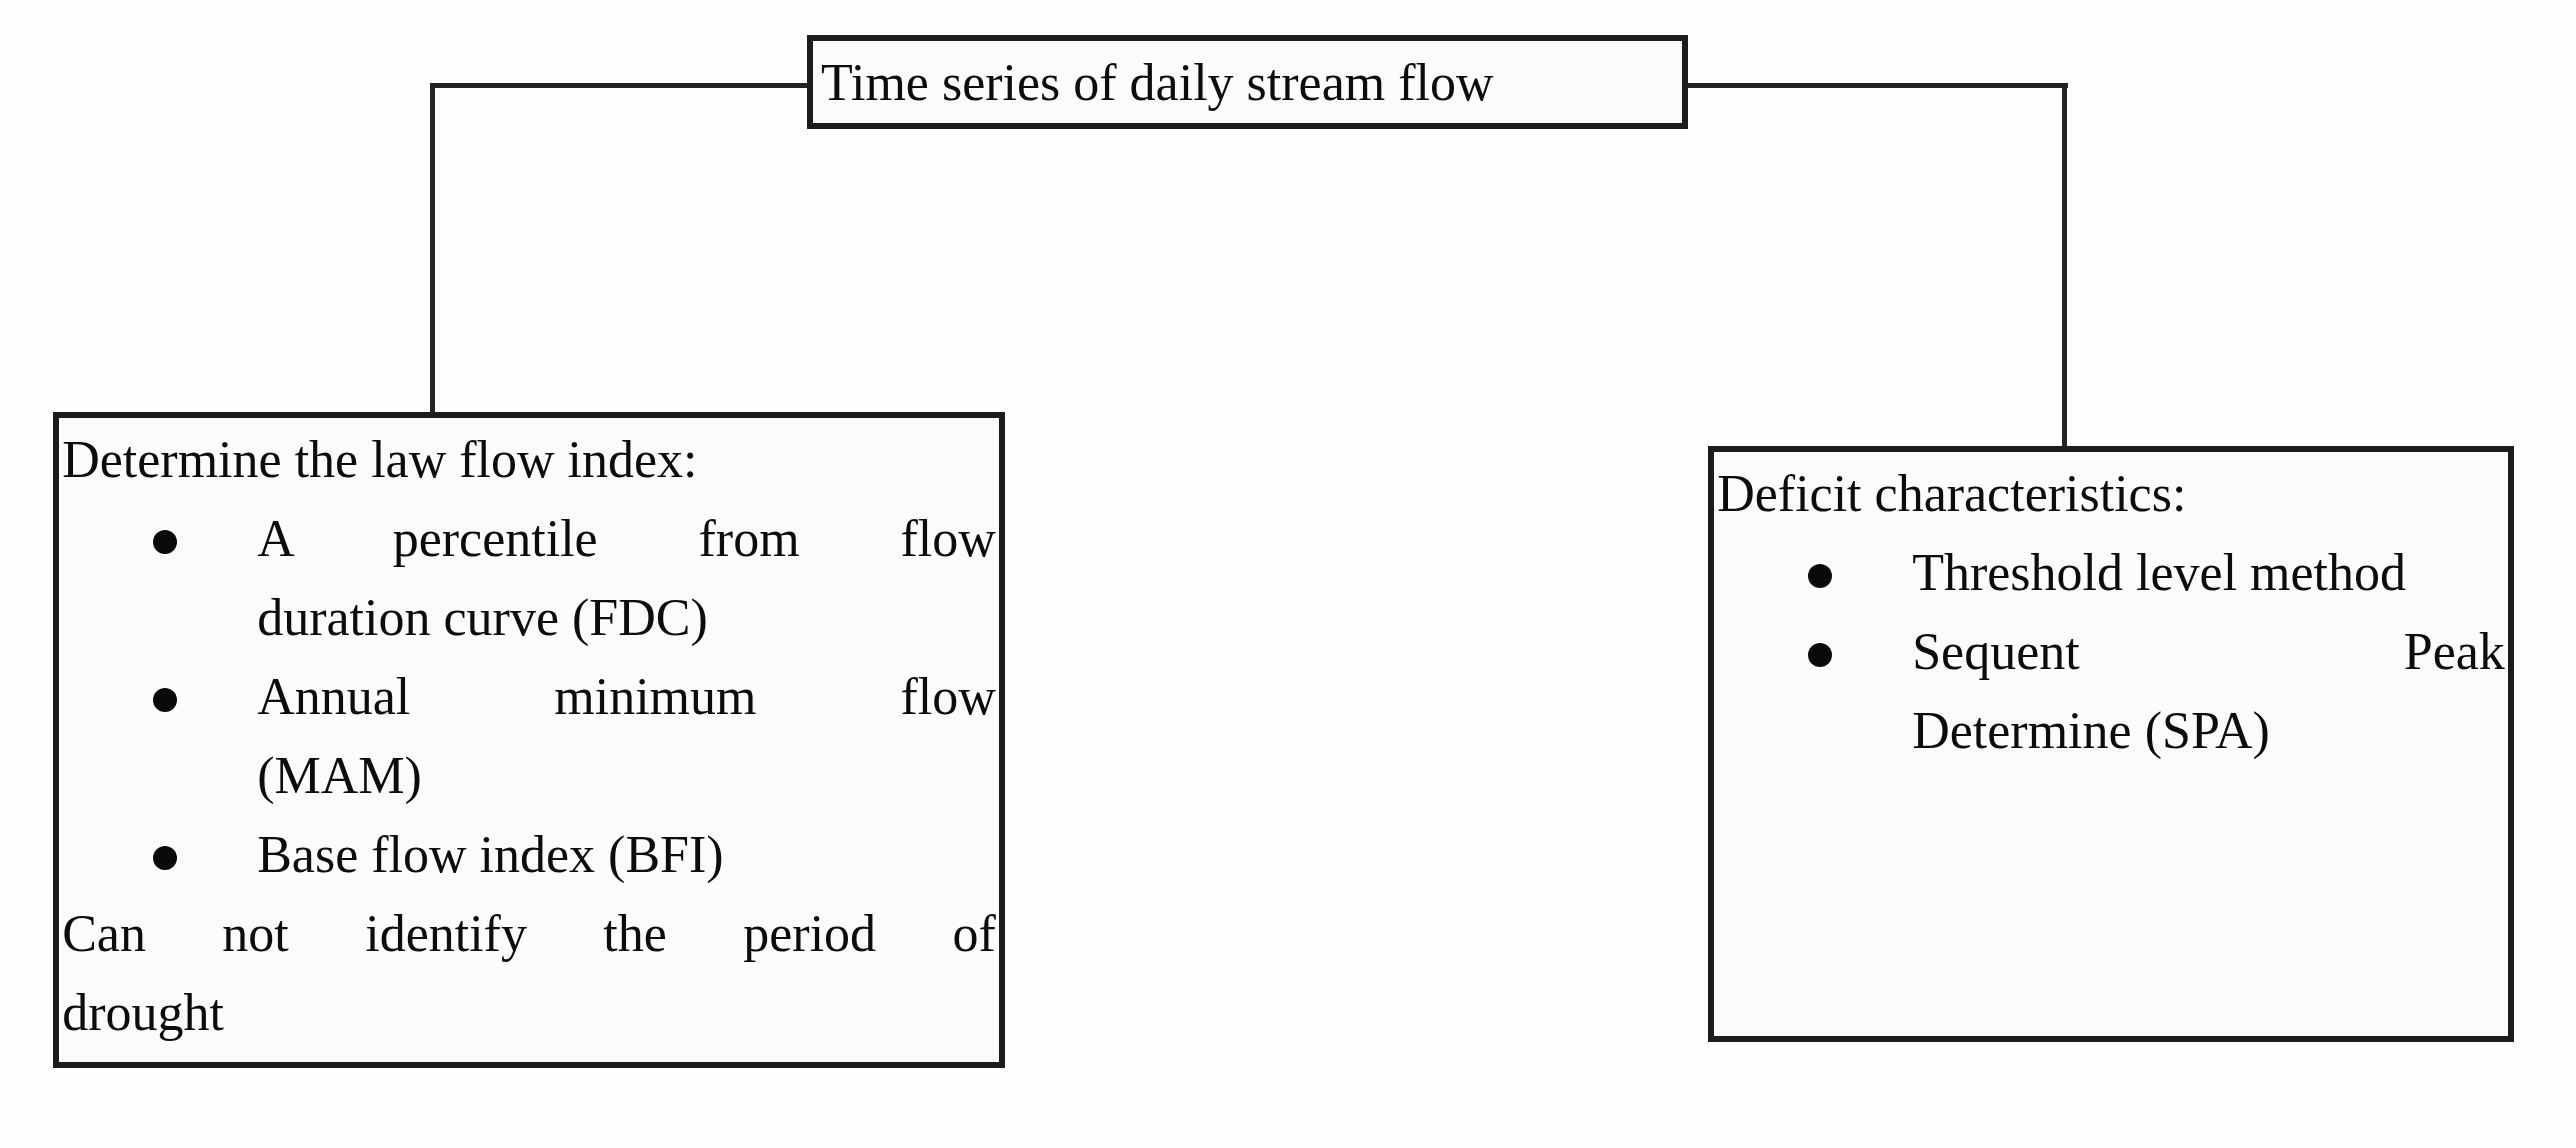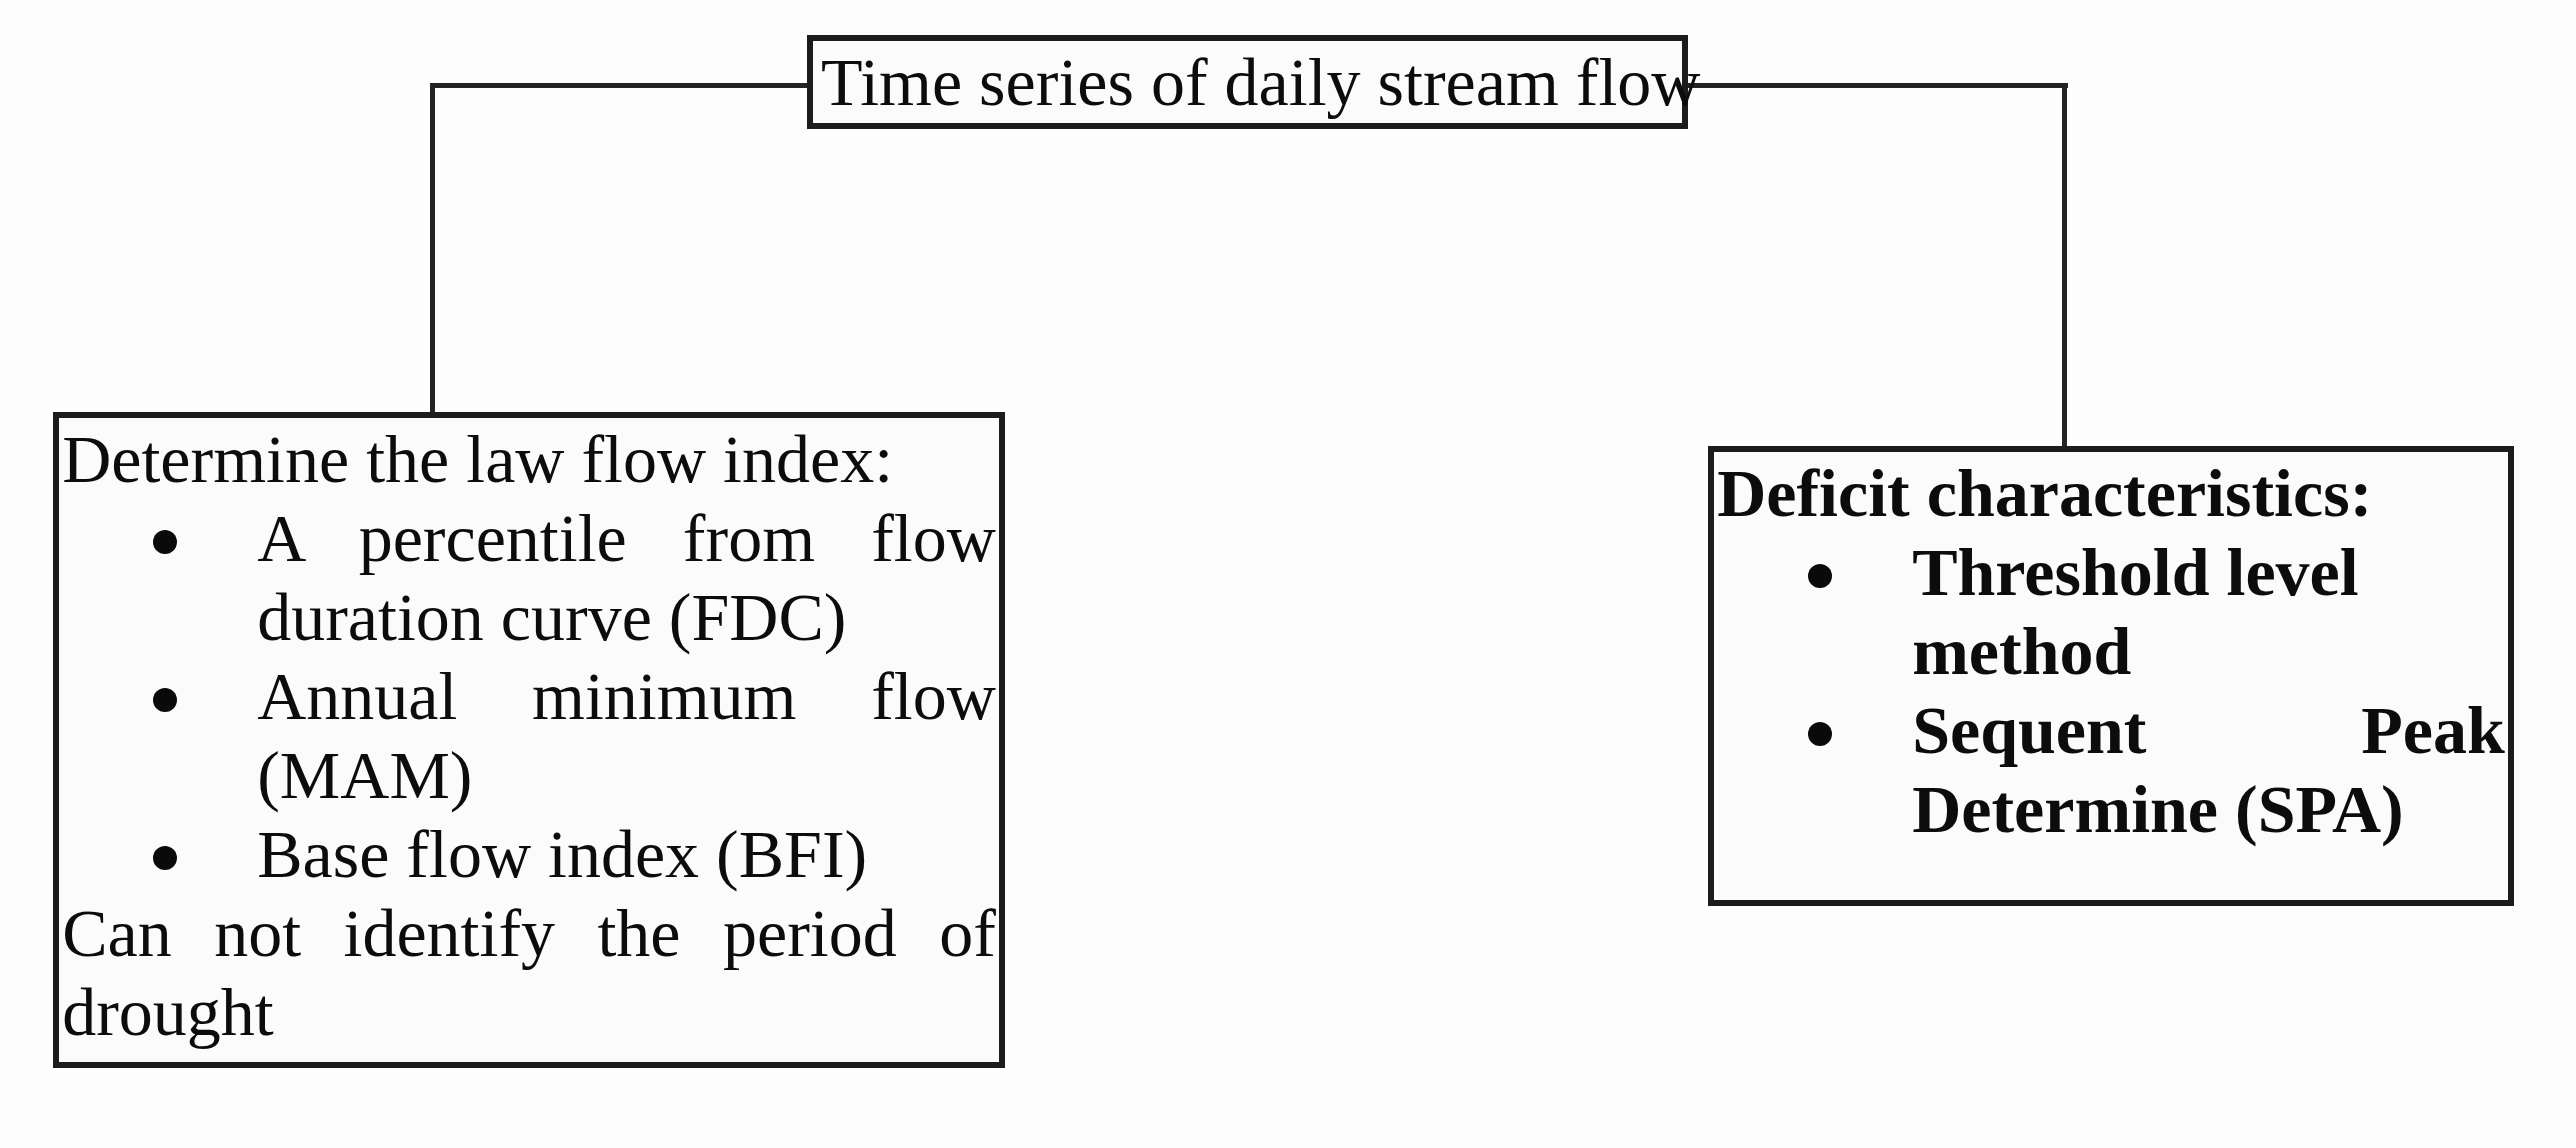--- a/index.html
+++ b/index.html
@@ -3,33 +3,33 @@
 <meta charset="utf-8">
 <style>
   :root{
     --ink:#1c1c1c; --line:#242424; --page_bg:#fdfdfd; --box_bg:#fbfbfb; --text:#0c0c0c;
   }
   html,body{margin:0;padding:0;background:var(--page_bg);}
   .canvas{
     position:relative; width:2576px; height:1149px; overflow:hidden;
     background:var(--page_bg);
     font-family:"Liberation Serif","DejaVu Serif",serif;
-    color:var(--text); font-size:68px; line-height:79px;
+    color:var(--text); font-size:52px; line-height:79px;
   }
   .node{
     position:absolute; box-sizing:border-box;
     border:6.5px solid var(--ink); background:var(--box_bg);
   }
   .node-top{
     left:807px; top:35px; width:881px; height:94px;
     display:flex; align-items:center; padding-left:8px;
     white-space:nowrap;
   }
   .node-left{ left:53px;  top:412px; width:952px; height:656px; padding:1.6px 3.2px; }
-  .node-right{ left:1708px; top:446px; width:806px; height:460px; padding:1.6px 3.2px;font-weight:bold; }
+  .node-right{ left:1708px; top:446px; width:806px; height:596px; padding:1.6px 3.2px; }
   .connector{ position:absolute; background:var(--line); }
   .conn-h-left { left:430px;  top:83px; width:378px; height:4.9px; }
   .conn-v-left { left:430px;  top:83px; width:4.9px;  height:350px; }
   .conn-h-right{ left:1688px; top:83px; width:380px; height:4.9px; }
   .conn-v-right{ left:2062px; top:83px; width:4.9px;  height:364px; }
   .line{ display:block; }
   .stretch{ text-align:justify; text-align-last:justify; }
   .li{ position:relative; padding-left:195px; }
   .li .dot{
     position:absolute; left:91px; top:31px;

